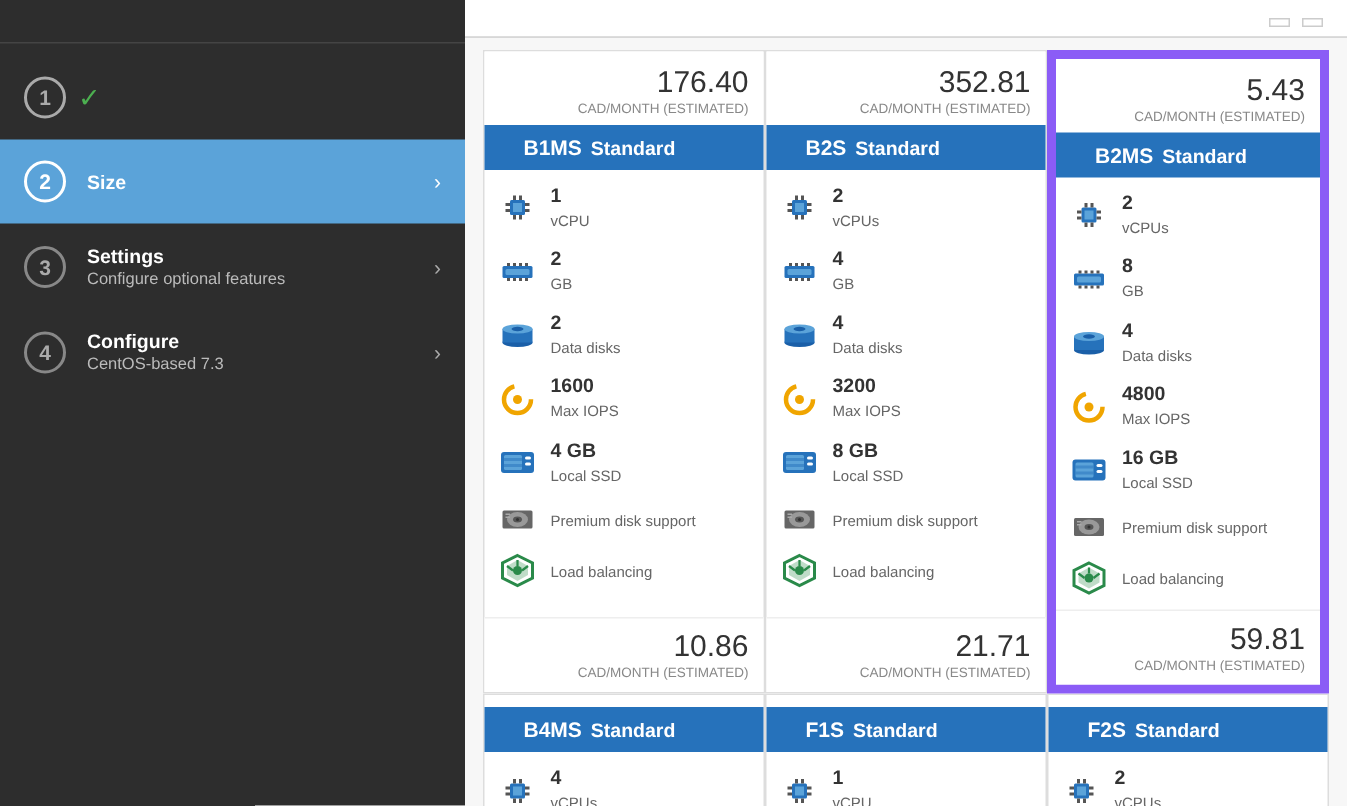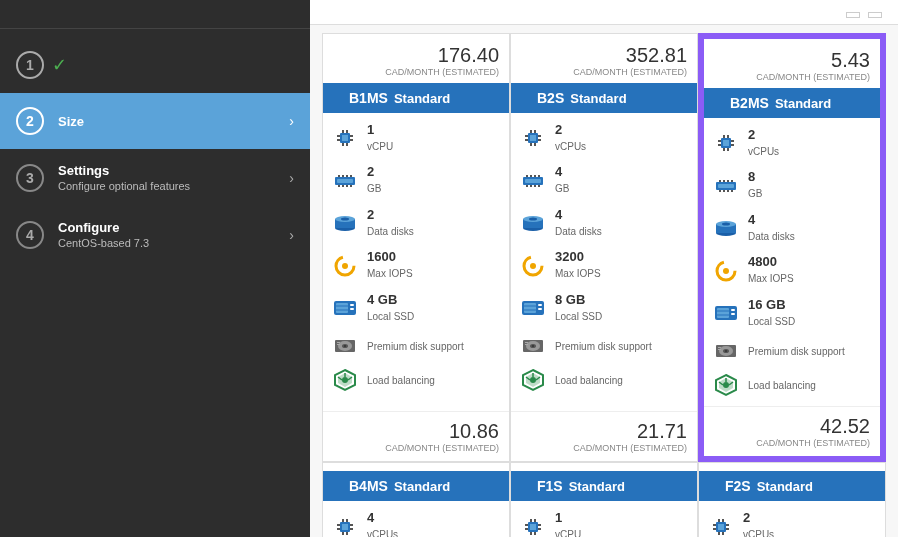--- a/index.html
+++ b/index.html
@@ -718,21 +718,21 @@
       </div>
       <div class="feature-text">
         
         <span class="feature-sublabel">Load balancing</span>
       </div>
     </div>
 
     </div>
 
       <div class="size-price-bottom">
-        <span class="price-amount">42.52</span>
+        <span class="price-amount">59.81</span>
         <span class="price-label">CAD/MONTH (ESTIMATED)</span>
       </div>
   </div>
         <div class="size-col">
     <div style="height:8px"></div>
     <div class="size-header">
       <span class="size-tier">B4MS</span>
       <span class="size-type">Standard</span>
     </div>
     <div class="size-features">

